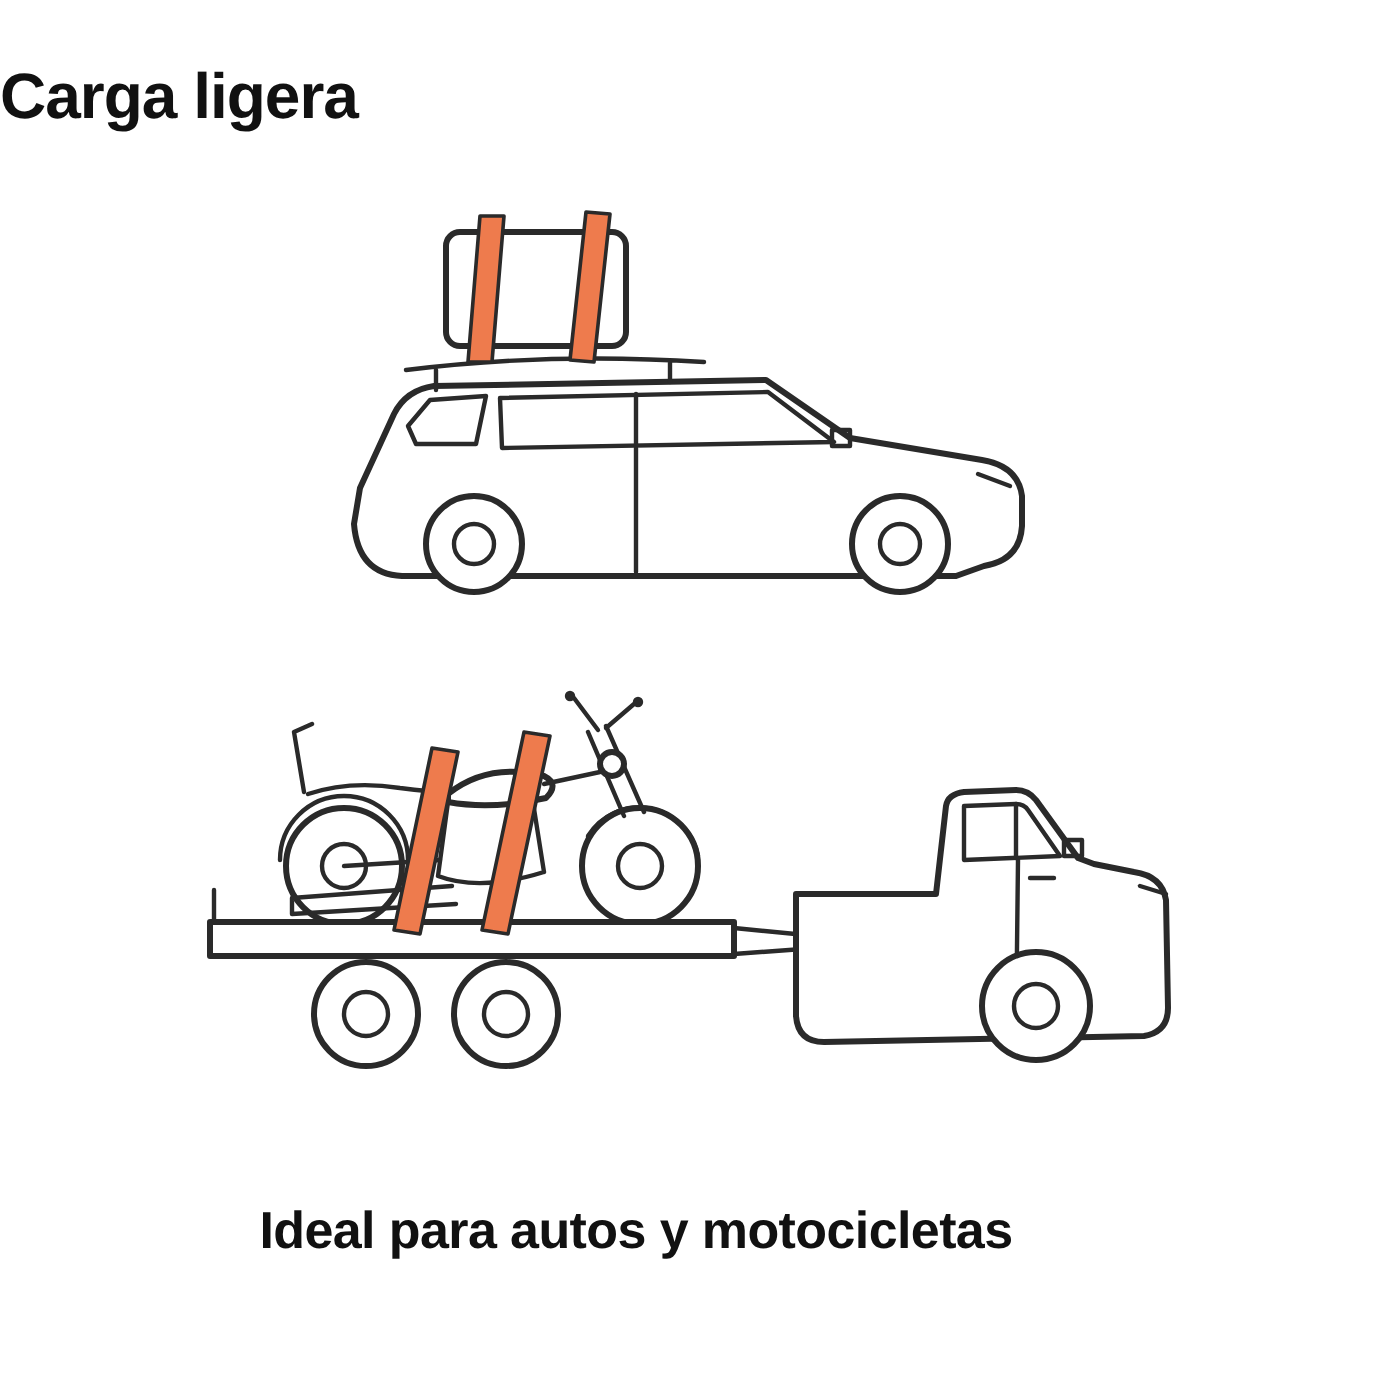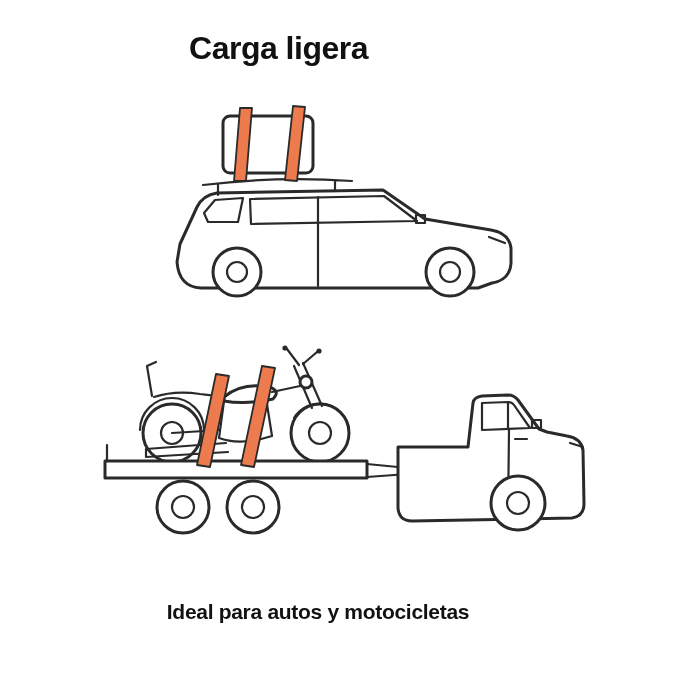--- a/index.html
+++ b/index.html
@@ -9,26 +9,26 @@
     --text:#111111;
   }
   html,body{margin:0;padding:0;}
   body{
     width:700px;height:700px;position:relative;overflow:hidden;
     background:var(--background);
     font-family:"Liberation Sans", sans-serif;
   }
   .title{
     position:absolute;top:30px;left:0;width:557px;
-    text-align:center;font-size:32px;font-weight:700;
+    font-size:32px;font-weight:700;
     color:var(--text);letter-spacing:-0.5px;
   }
   .caption{
     position:absolute;top:600px;left:0;width:636px;
-    text-align:center;font-size:21px;font-weight:700;
+    text-align:center;font-size:26px;font-weight:700;
     color:var(--text);letter-spacing:-0.3px;
   }
   svg.scene{position:absolute;left:0;top:0;}
   .outline-fill{stroke:var(--line);fill:#ffffff;stroke-width:3;stroke-linecap:round;stroke-linejoin:round;}
   .detail{stroke:var(--line);fill:none;stroke-width:2.2;stroke-linecap:round;stroke-linejoin:round;}
   .strap{fill:var(--strap);stroke:var(--line);stroke-width:1.8;stroke-linejoin:round;}
   .dot{fill:var(--line);stroke:none;}
 </style>
 </head>
 <body>

